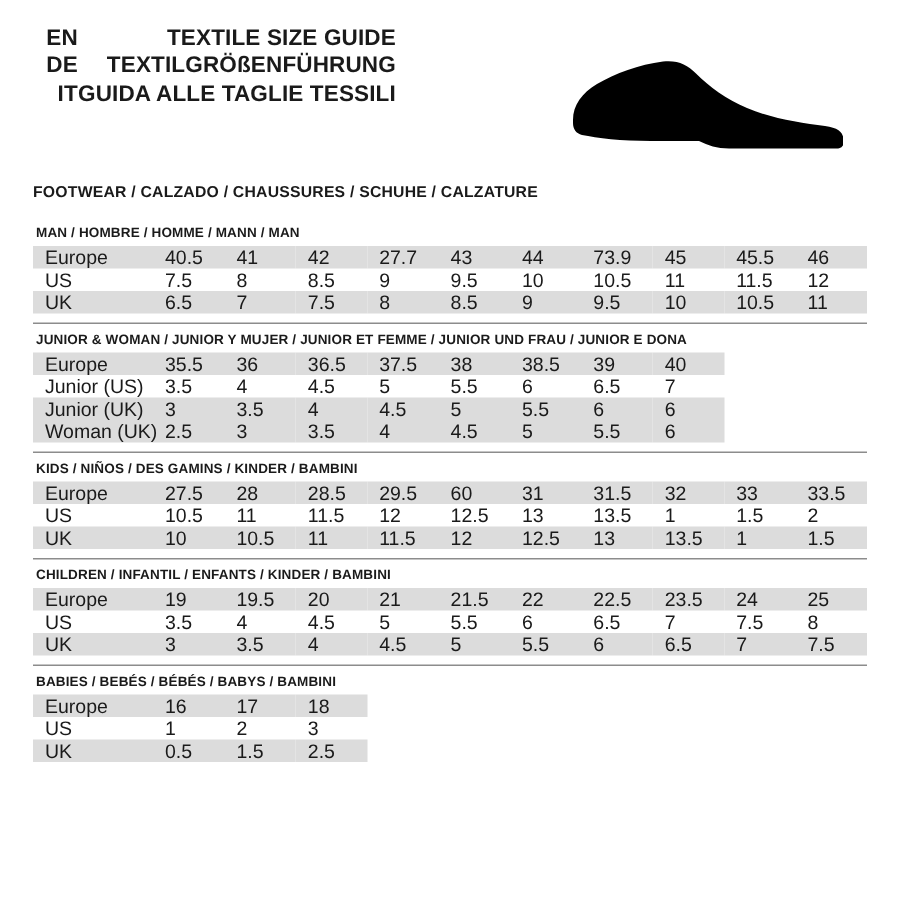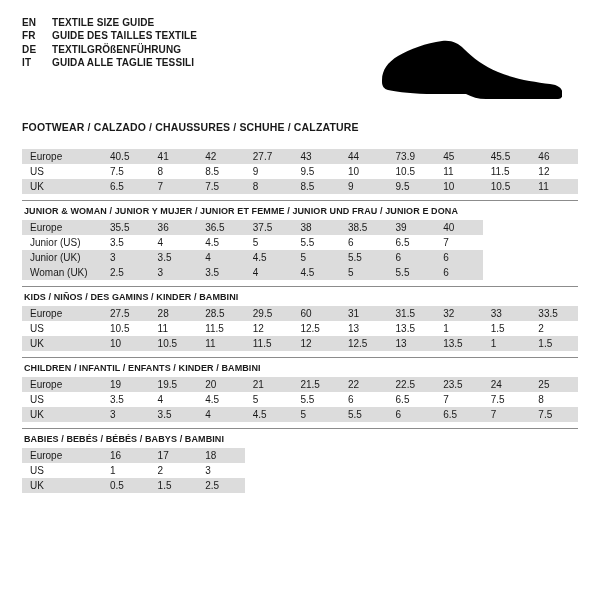--- a/index.html
+++ b/index.html
@@ -23,22 +23,23 @@
   }
 
   
   .header {
     display: flex;
     align-items: flex-start;
     justify-content: space-between;
   }
   .lang-table {
     border-collapse: collapse;
-    font-size: 10px;
+    font-size: 15px;
     line-height: 1.0;
+    text-align: right;
   }
   .lang-table td {
     padding: 0 0 3.4px 0;
     vertical-align: top;
     white-space: nowrap;
   }
   .lang-code {
     width: 30px;
     font-weight: bold;
     letter-spacing: 0.2px;
@@ -69,21 +70,21 @@
     font-weight: bold;
     letter-spacing: 0.1px;
     padding: 0 0 4px 2px;
   }
   .block-title-spacer {
     height: 16px;
   }
   table.sizes {
     border-collapse: collapse;
     width: 556px;
-    font-size: 10px;
+    font-size: 13px;
     table-layout: fixed;
   }
   table.sizes td {
     height: 15px;
     padding: 0 0 0 8px;
     text-align: left;
     white-space: nowrap;
     color: #1a1a1a;
   }
   table.sizes tr.shade td {
@@ -107,24 +108,20 @@
 <div class="page">
 
   <div class="header">
     <table class="lang-table">
       <tbody>
         <tr>
           <td class="lang-code">EN</td>
           <td class="lang-label">TEXTILE SIZE GUIDE</td>
         </tr>
         <tr>
-          <td class="lang-code">FR</td>
-          <td class="lang-label">GUIDE DES TAILLES TEXTILE</td>
-        </tr>
-        <tr>
           <td class="lang-code">DE</td>
           <td class="lang-label">TEXTILGRÖßENFÜHRUNG</td>
         </tr>
         <tr>
           <td class="lang-code">IT</td>
           <td class="lang-label">GUIDA ALLE TAGLIE TESSILI</td>
         </tr>
       </tbody>
     </table>
 
@@ -133,20 +130,21 @@
         <path fill="#000000" d="M8 46 C8 36 14 28 24 22 C36 15 52 9 68 7 C78 6 84 9 90 15 C99 24 110 32 124 38 C140 45 160 48 176 50 C184 51 188 54 188 58 L188 62 C188 64 186 65 184 65 L112 65 C104 65 98 63 92 60 L60 60 C40 60 24 58 14 56 C10 55 8 52 8 48 Z"></path>
         <path fill="#000000" d="M172 52 C178 53 185 54 188 57 L188 63 L160 63 C160 58 164 53 172 52 Z"></path>
       </svg>
     </div>
   </div>
 
   <div class="section-title">FOOTWEAR / CALZADO / CHAUSSURES / SCHUHE / CALZATURE</div>
 
   <div class="block">
     <div class="block-title-spacer"></div>
+    <div class="block-title">MAN / HOMBRE / HOMME / MANN / MAN</div>
     <table class="sizes">
       <tbody>
         <tr class="shade">
           <td class="rowhead">Europe</td>
           <td>40.5</td>
           <td>41</td>
           <td>42</td>
           <td>27.7</td>
           <td>43</td>
           <td>44</td>

